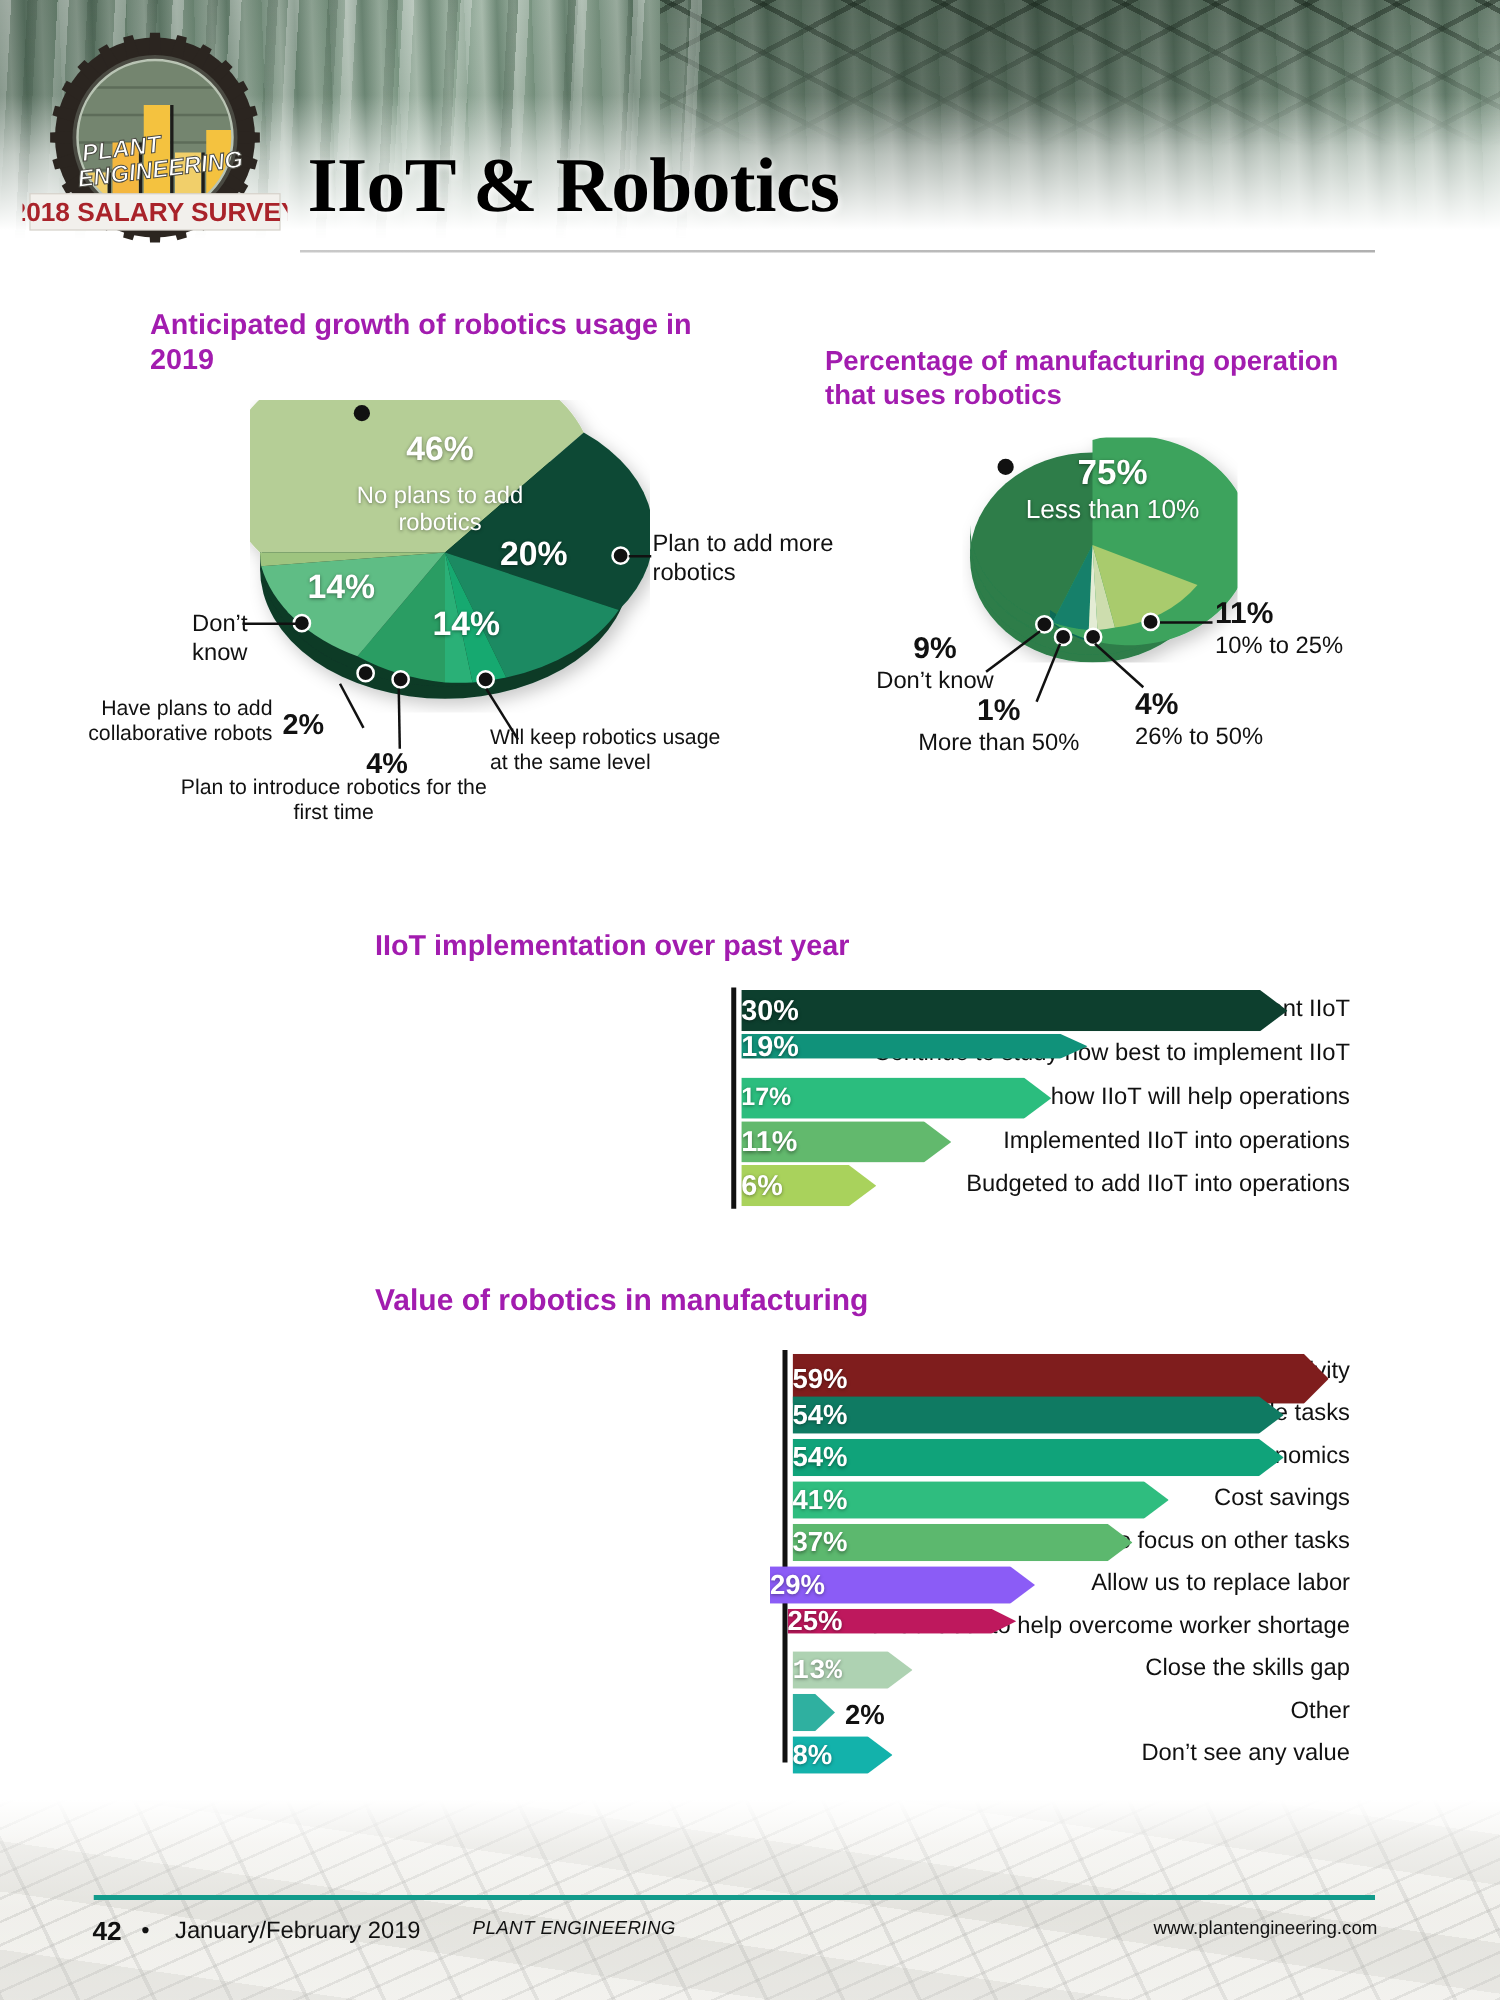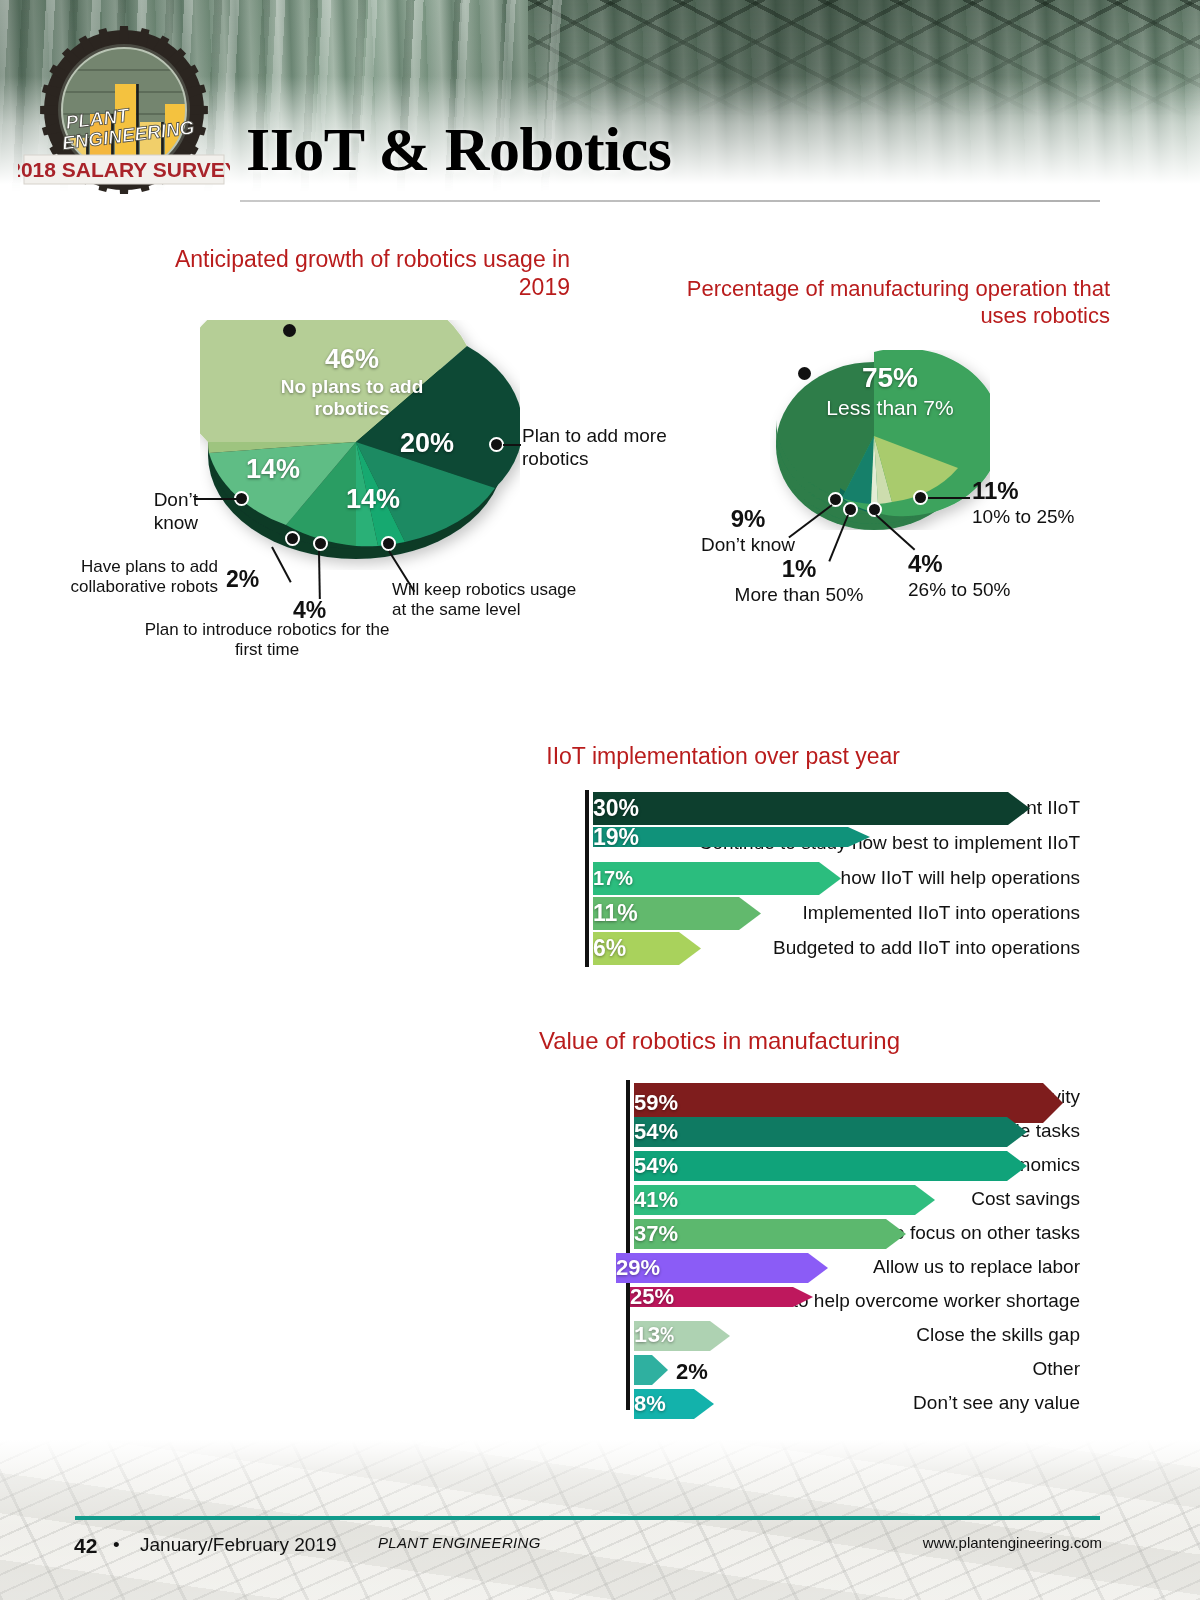--- a/index.html
+++ b/index.html
@@ -46,22 +46,22 @@
     font-weight:bold; font-size:62px; color:#000; letter-spacing:-0.5px;
     text-shadow:1px 2px 5px rgba(255,255,255,0.85);
   }
   .title-rule {
     position:absolute; left:240px; top:200px; width:860px; height:2px;
     background:linear-gradient(to right,#c9c9c9,#b0b0b0);
   }
 
   
   .sec-title {
-    position:absolute; text-align:right;
-    font-weight:normal; color:#b91c1c; line-height:1.22;
+    position:absolute; text-align:left;
+    font-weight:bold; color:#a21caf; line-height:1.22;
   }
 
   
   .pie-wrap { position:absolute; }
   .pie-label {
     position:absolute; color:#fff; font-weight:bold; text-align:center;
     text-shadow:0 1px 3px rgba(0,0,0,0.45);
     line-height:1.16; pointer-events:none;
   }
   .pie-label .sub { font-weight:normal; display:block; }
@@ -229,21 +229,21 @@
 
       <path d="M156,122 L86,205 A148,104 0 0 1 9,133 Z" fill="#5fbd85"></path>
 
       <path d="M156,122 L9,133 A148,104 0 0 1 8,122 Z" fill="#9ec47f"></path>
     </g>
   </svg>
 
   
   <div class="pie-label" style="left:52px; top:24px; width:200px; font-size:27px;">
     <span>46%</span>
-    <span class="sub" style="font-size:19px; margin-top:1px;font-weight:bold;">No plans to add robotics</span>
+    <span class="sub" style="font-size:19px; margin-top:11px;">No plans to add robotics</span>
   </div>
   <div class="pie-label" style="left:182px; top:108px; width:90px; font-size:27px;"><span>20%</span></div>
   <div class="pie-label" style="left:28px; top:134px; width:90px; font-size:27px;"><span>14%</span></div>
   <div class="pie-label" style="left:128px; top:164px; width:90px; font-size:27px;"><span>14%</span></div>
 </div>
 
 <div>
   <div class="dot nob" style="left:283px; top:324px;"></div>
 
   <div class="dot" style="left:489px; top:437px;"></div>
@@ -291,21 +291,21 @@
       <path d="M104,86 L104,2 A98,84 0 1 1 72,148 Z" fill="#3da35d"></path>
       <path d="M104,86 L72,148 A98,84 0 0 0 101,154 Z" fill="#12806b"></path>
       <path d="M104,86 L101,154 A98,84 0 0 0 108,154 Z" fill="#e4ecd5"></path>
       <path d="M104,86 L108,154 A98,84 0 0 0 122,152 Z" fill="#cdddae"></path>
       <path d="M104,86 L122,152 A98,84 0 0 0 188,118 Z" fill="#a9cb6d"></path>
     </g>
   </svg>
 
   <div class="pie-label" style="left:30px; top:12px; width:180px; font-size:28px;">
     <span>75%</span>
-    <span class="sub" style="font-size:21px; margin-top:2px;">Less than 7%</span>
+    <span class="sub" style="font-size:21px; margin-top:2px;">Less than 10%</span>
   </div>
 </div>
 
 <div>
   <div class="dot nob" style="left:798px; top:367px;"></div>
 
   <div class="dot" style="left:913px; top:490px;"></div>
   <div class="leader" style="left:928px; top:497px; width:42px;"></div>
   <div class="callout" style="left:972px; top:477px; width:135px; font-size:19px;">
     <div class="pct" style="font-size:24px;"><span>11%</span></div>

